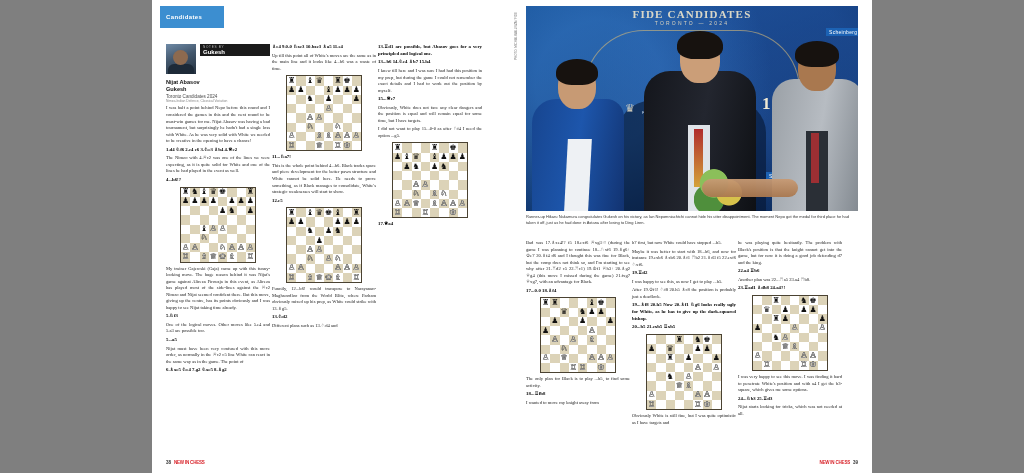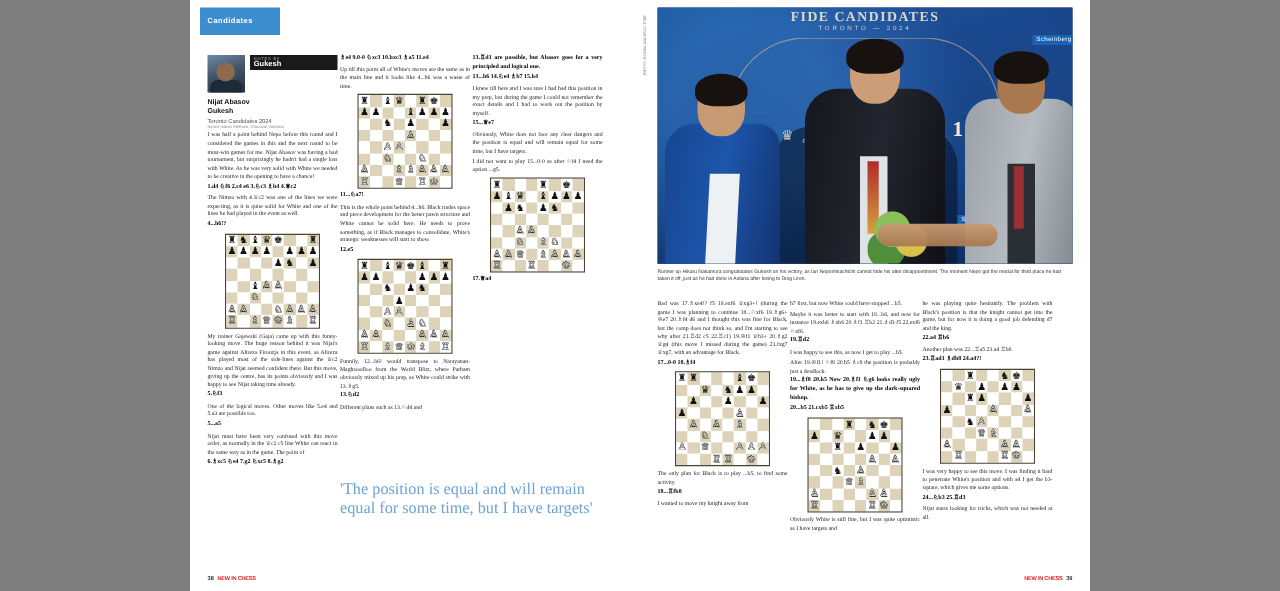--- a/index.html
+++ b/index.html
@@ -800,21 +800,20 @@
             <div class="sq l"></div>
             <div class="sq d">
               <span class="pw">♔</span>
             </div>
             <div class="sq l"></div>
           </div>
           <p class="moves">17.♕a4</p>
         </div>
     </div>
 
-    <div class="pullquote">'The position is equal and will remain equal for some time, but I have targets'</div>
 
     <div class="footer footer-left">
       <span class="pgnum">38</span>
       <span class="logo">NEW IN CHESS</span>
     </div>
   </div>
 
   <div class="page page-right">
 
     <div class="photo">

